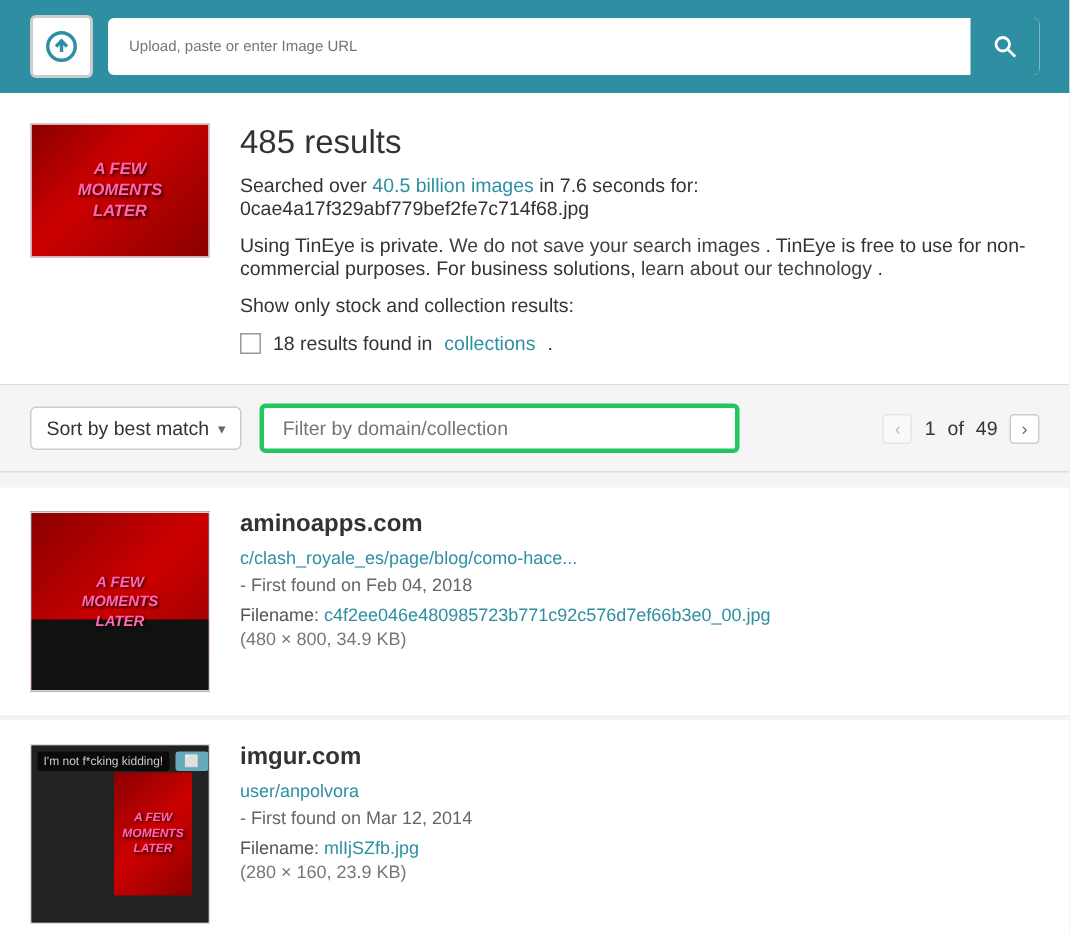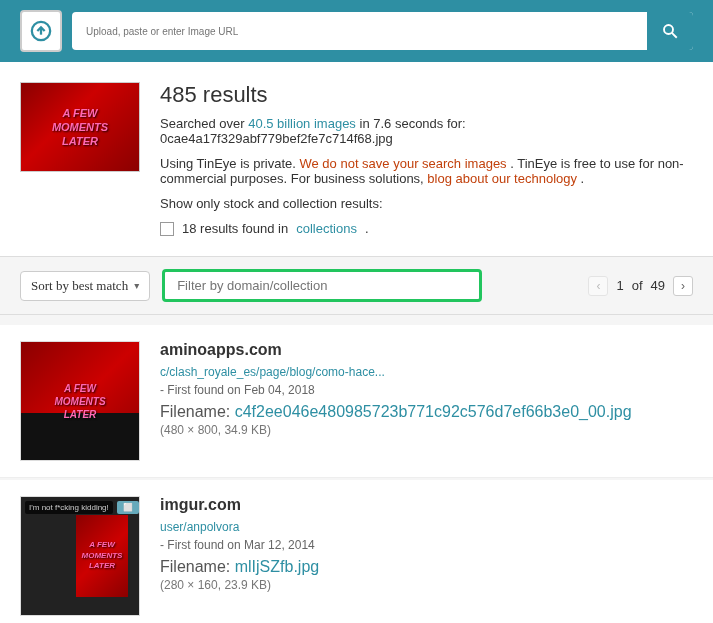--- a/index.html
+++ b/index.html
@@ -88,21 +88,21 @@
       font-style: italic;
       text-shadow: 1px 1px 2px rgba(0,0,0,0.8);
       line-height: 1.3;
     }
     .results-details { flex: 1; }
     .privacy-notice {
       font-size: 13px;
       margin-bottom: 10px;
       color: #333;
     }
-    .privacy-notice a { color: #c2410c; text-decoration: none; }
+    .privacy-notice a { color: #404040; text-decoration: none; }
 
     .collection-row {
       display: flex; align-items: center; gap: 8px;
       font-size: 13px;
       margin-top: 10px;
     }
     .checkbox {
       width: 14px; height: 14px;
       border: 1px solid #999;
       background: white;
@@ -122,21 +122,20 @@
     }
     .sort-dropdown {
       display: flex; align-items: center;
       background: white;
       border: 1px solid #ccc;
       border-radius: 4px;
       padding: 6px 10px;
       cursor: pointer;
       gap: 6px;
       font-size: 13px;
-      font-family: Liberation Serif, serif;
     }
     .sort-dropdown .chevron {
       font-size: 10px;
       color: #666;
     }
     .filter-input {
       flex: 1;
       max-width: 320px;
       border: 3px solid #22c55e;
       border-radius: 4px;
@@ -257,21 +256,21 @@
       text-decoration: none;
       display: block;
       margin-bottom: 4px;
     }
     .result-found {
       font-size: 12px;
       color: #666;
       margin-bottom: 6px;
     }
     .result-filename {
-      font-size: 16px;
+      font-size: 12px;
       color: #555;
     }
     .result-filename a { color: #2e8fa3; text-decoration: none; }
     .result-dims {
       font-size: 12px;
       color: #777;
       margin-top: 2px;
     }
   </style>
 </head>
@@ -308,21 +307,21 @@
       <div class="results-meta">
         <span>Searched over</span>
         <a href="#">40.5 billion images</a>
         <span>in 7.6 seconds for:</span><br>
         <span>0cae4a17f329abf779bef2fe7c714f68.jpg</span>
       </div>
       <div class="privacy-notice">
         <span>Using TinEye is private.</span>
         <a href="#">We do not save your search images</a>
         <span>. TinEye is free to use for non-commercial purposes. For business solutions,</span>
-        <a href="#">blog about our technology</a>
+        <a href="#">learn about our technology</a>
         <span>.</span>
       </div>
       <div class="collection-row">
         <span>Show only stock and collection results:</span>
       </div>
       <div class="collection-row">
         <div class="checkbox"></div>
         <span>18 results found in</span>
         <a href="#">collections</a>.
       </div>

